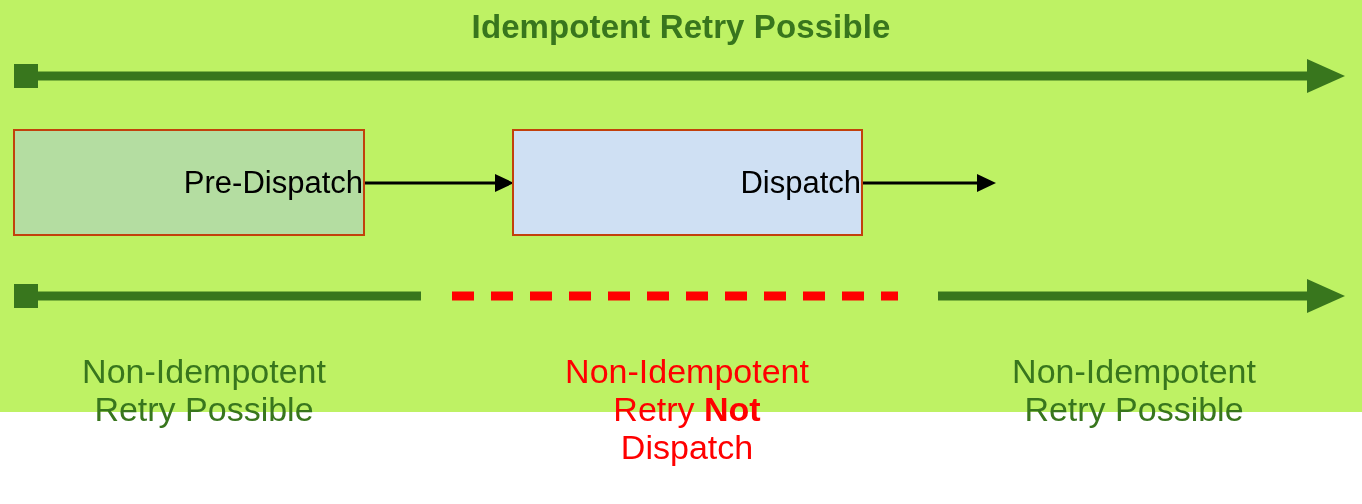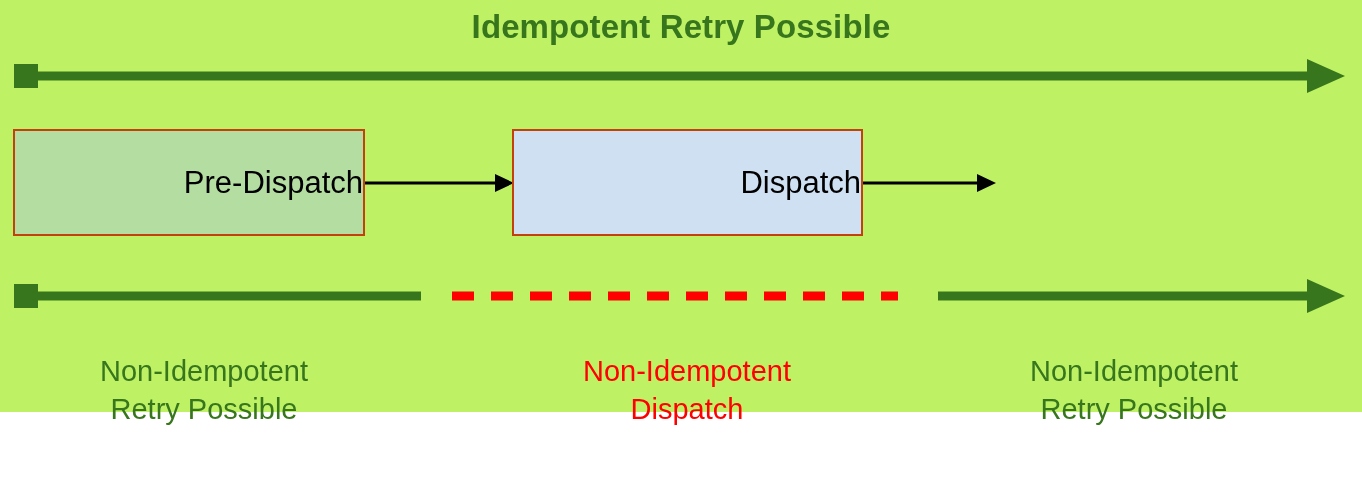--- a/index.html
+++ b/index.html
@@ -76,21 +76,21 @@
     left: 994px;
     top: 129px;
     width: 341px;
     height: 107px;
     background: #f9cb9c;
   }
 
   
   .bottom-caption {
     position: absolute;
-    font-size: 29px;
+    font-size: 34px;
     line-height: 38px;
     font-weight: normal;
   }
   .bottom-caption .ln { display: block; white-space: nowrap; }
   #cap-left {
     left: 14px;
     top: 352px;
     width: 380px;
     text-align: center;
     color: #38761d;
@@ -157,20 +157,21 @@
   </div>
 
 
   <div class="bottom-caption" id="cap-left">
     <span class="ln">Non-Idempotent</span>
     <span class="ln">Retry Possible</span>
   </div>
 
   <div class="bottom-caption" id="cap-mid">
     <span class="ln">Non-Idempotent</span>
+    <span class="ln"><span>Retry </span><span class="strong-not">Not</span></span>
     <span class="ln">Dispatch</span>
   </div>
 
   <div class="bottom-caption" id="cap-right">
     <span class="ln">Non-Idempotent</span>
     <span class="ln">Retry Possible</span>
   </div>
 
 </div>
 

